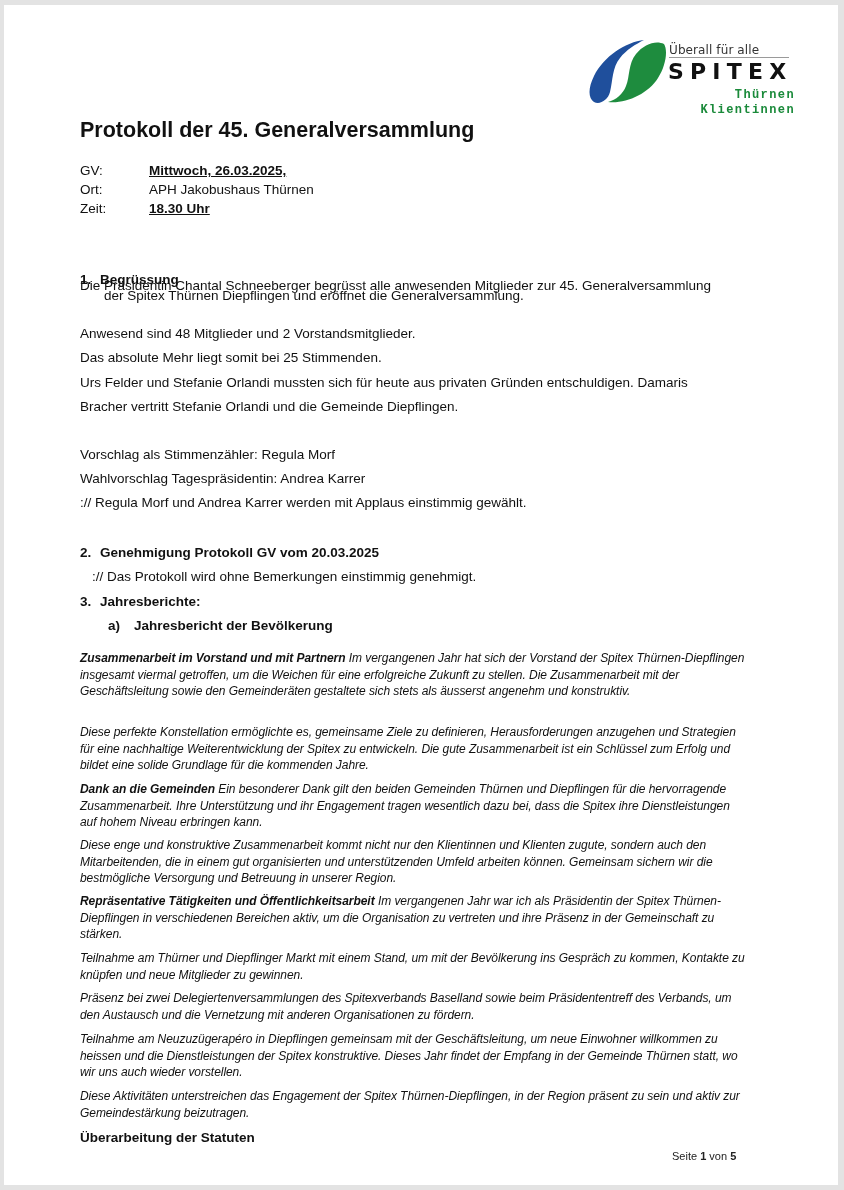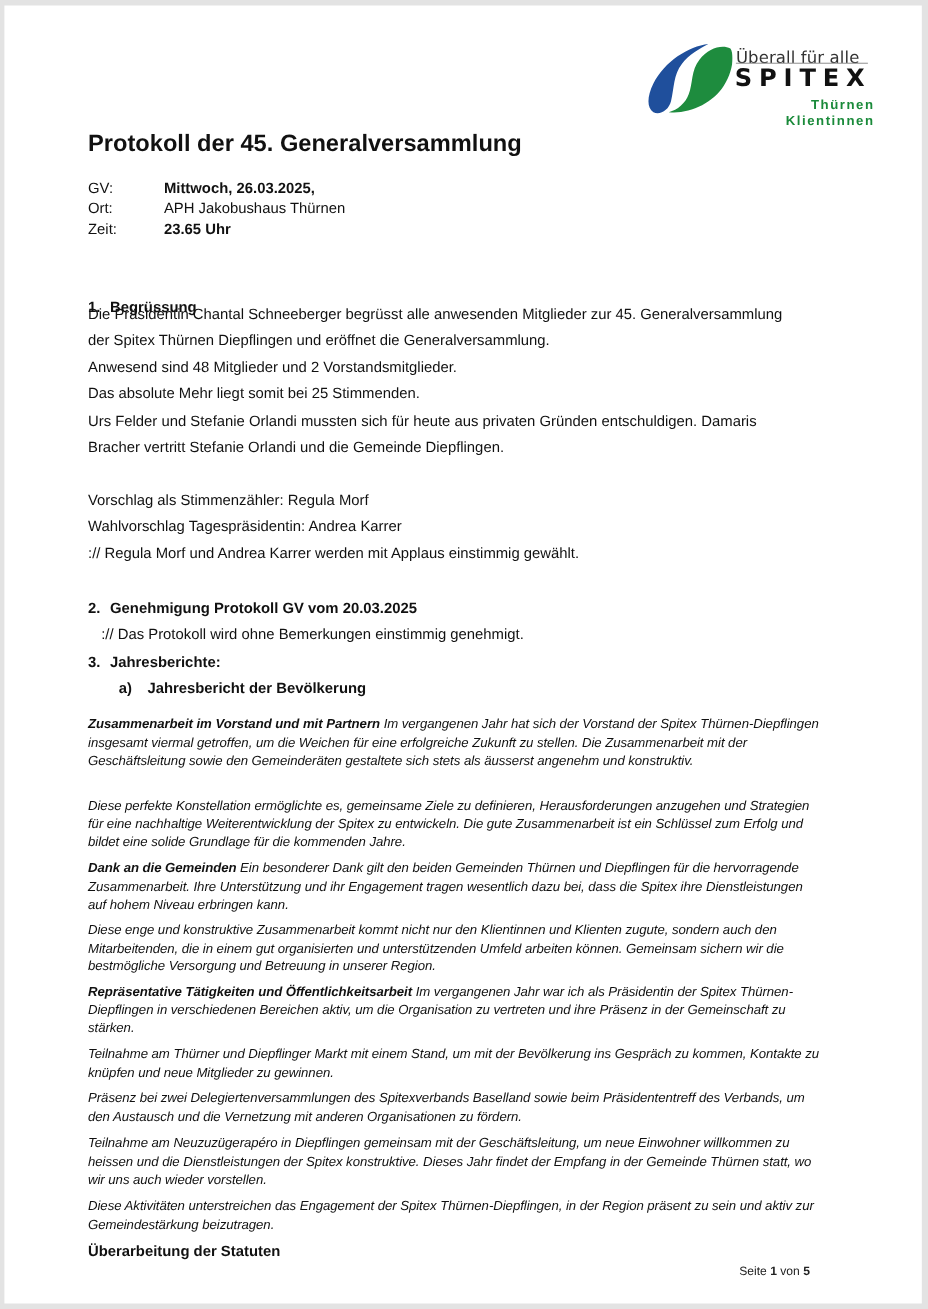--- a/index.html
+++ b/index.html
@@ -17,50 +17,50 @@
       width: 834px; height: 1180px;
       background: #ffffff;
     }
     .abs { position: absolute; }
 
     
     .logo-mark { left: 586px; top: 38px; width: 80px; height: 66px; }
     .logo-tagline {
       left: 669px; top: 43px;
       font-family: "DejaVu Sans", sans-serif;
-      font-size: 15px; color: #333; letter-spacing: 0.1px;
+      font-size: 12px; color: #333; letter-spacing: 0.1px;
       white-space: nowrap;
     }
     .logo-rule { left: 669px; top: 57px; width: 120px; height: 1px; background: #9a9a9a; }
     .logo-name {
       left: 668px; top: 59px;
       font-family: "DejaVu Sans", sans-serif;
       font-weight: bold; font-size: 22px; letter-spacing: 6.2px;
       color: #111; white-space: nowrap; line-height: 26px;
     }
     .logo-loc {
       right: 49px;
-      font-family: Liberation Sans, sans-serif;
+      font-family: Liberation Mono, monospace;
       font-weight: bold; font-size: 12px; letter-spacing: 1.4px;
       color: #1a8a3a; white-space: nowrap; text-align: right; line-height: 14px;
     }
     .logo-loc1 { top: 88px; }
     .logo-loc2 { top: 103px; }
 
     
     .title {
       left: 80px; top: 118px;
       font-size: 21.5px; font-weight: bold; color: #111;
       white-space: nowrap;
     }
 
     
     .meta-row { left: 80px; font-size: 13.5px; white-space: nowrap; }
     .meta-label { display: inline-block; width: 69px; }
-    .meta-value.bold { font-weight: bold; }
+    .meta-value.bold { font-weight: bold; text-decoration: underline; }
 
     .line { left: 80px; font-size: 13.5px; white-space: nowrap; }
     .heading { font-weight: bold; }
     .num { display: inline-block; width: 20px; }
     .sub-num { display: inline-block; width: 26px; }
 
     .para {
       left: 80px; width: 665px;
       font-size: 12px; line-height: 16.5px;
       letter-spacing: -0.05px;
@@ -91,28 +91,28 @@
 
 <div class="abs title">Protokoll der 45. Generalversammlung</div>
 
 <div class="abs meta-row" style="top:163px;">
   <span class="meta-label">GV:</span><span class="meta-value bold">Mittwoch, 26.03.2025,</span>
 </div>
 <div class="abs meta-row" style="top:182px;">
   <span class="meta-label">Ort:</span><span class="meta-value">APH Jakobushaus Thürnen</span>
 </div>
 <div class="abs meta-row" style="top:201px;">
-  <span class="meta-label">Zeit:</span><span class="meta-value bold">23.65 Uhr</span>
+  <span class="meta-label">Zeit:</span><span class="meta-value bold">18.30 Uhr</span>
 </div>
 
 <div class="abs line heading" style="top:244px;margin-top:28px;">
   <span class="num">1.</span><span>Begrüssung</span>
 </div>
 <div class="abs line" style="top:278px;">Die Präsidentin Chantal Schneeberger begrüsst alle anwesenden Mitglieder zur 45. Generalversammlung</div>
-<div class="abs line" style="top:302px;">der Spitex Thürnen Diepflingen und eröffnet die Generalversammlung.</div>
+<div class="abs line" style="top:288px;margin-left:24px;">der Spitex Thürnen Diepflingen und eröffnet die Generalversammlung.</div>
 <div class="abs line" style="top:326px;">Anwesend sind 48 Mitglieder und 2 Vorstandsmitglieder.</div>
 <div class="abs line" style="top:350px;">Das absolute Mehr liegt somit bei 25 Stimmenden.</div>
 <div class="abs line" style="top:375px;">Urs Felder und Stefanie Orlandi mussten sich für heute aus privaten Gründen entschuldigen. Damaris</div>
 <div class="abs line" style="top:399px;">Bracher vertritt Stefanie Orlandi und die Gemeinde Diepflingen.</div>
 
 <div class="abs line" style="top:447px;">Vorschlag als Stimmenzähler: Regula Morf</div>
 <div class="abs line" style="top:471px;">Wahlvorschlag Tagespräsidentin: Andrea Karrer</div>
 <div class="abs line" style="top:495px;">:// Regula Morf und Andrea Karrer werden mit Applaus einstimmig gewählt.</div>
 
 <div class="abs line heading" style="top:545px;">

